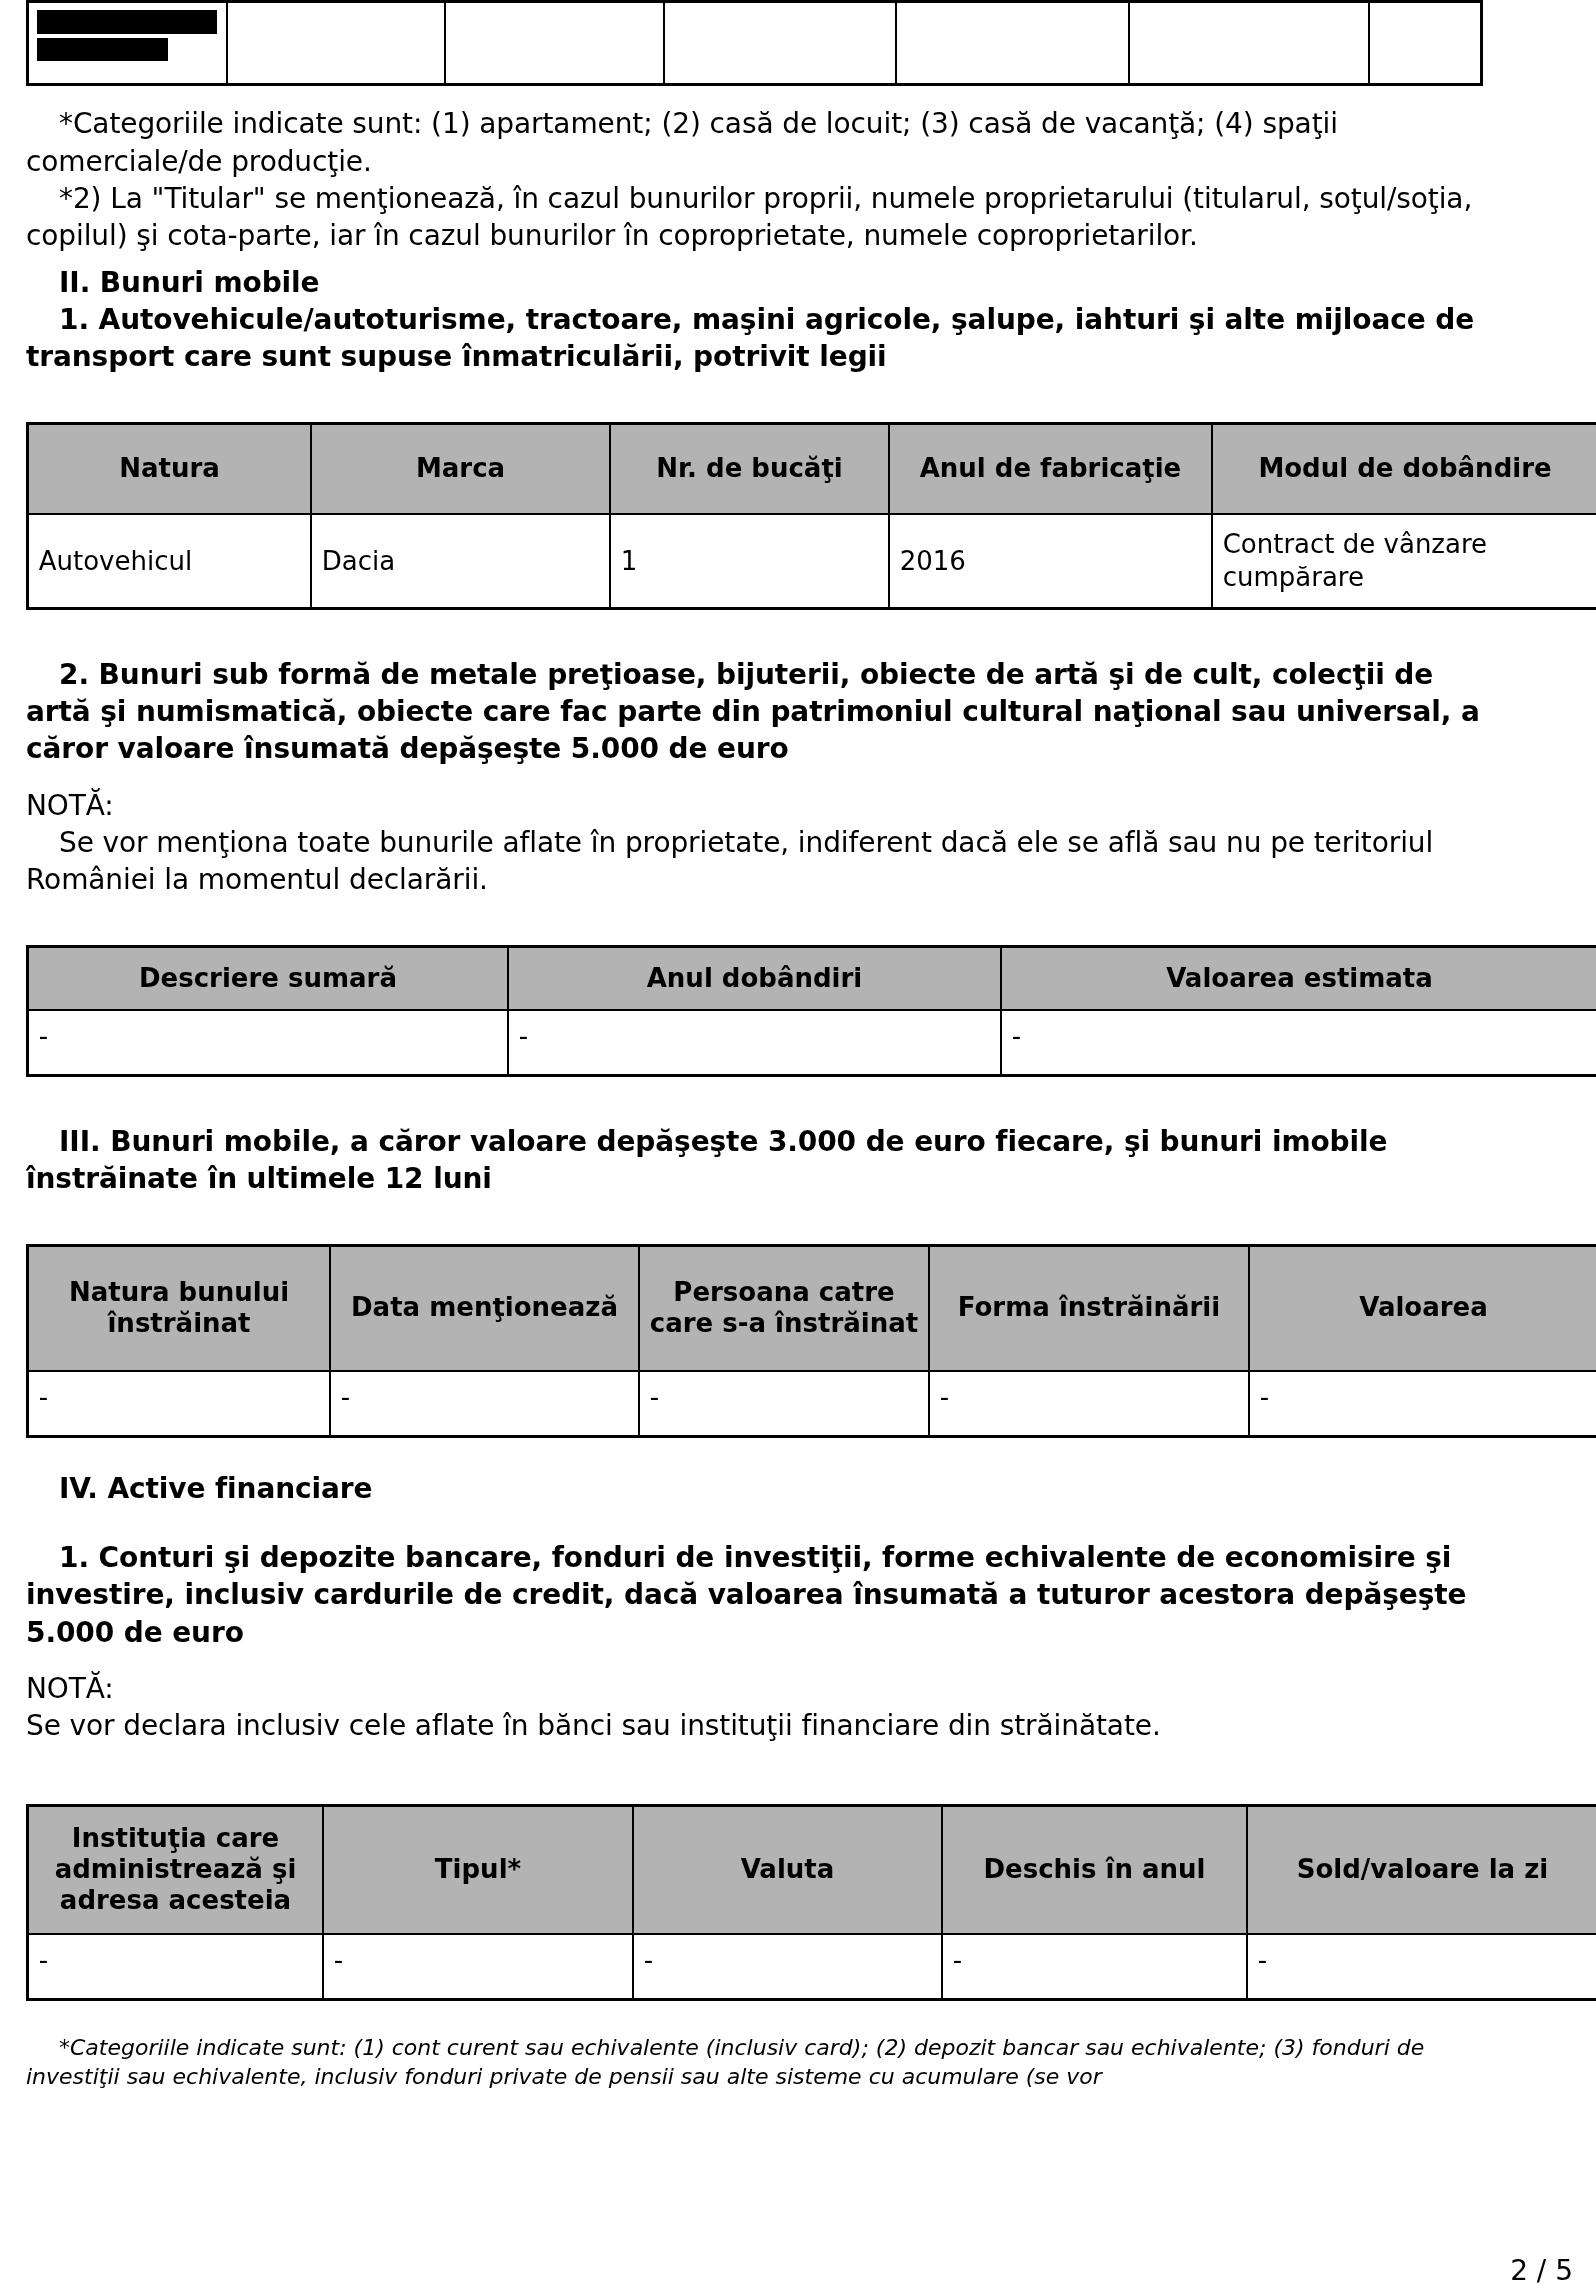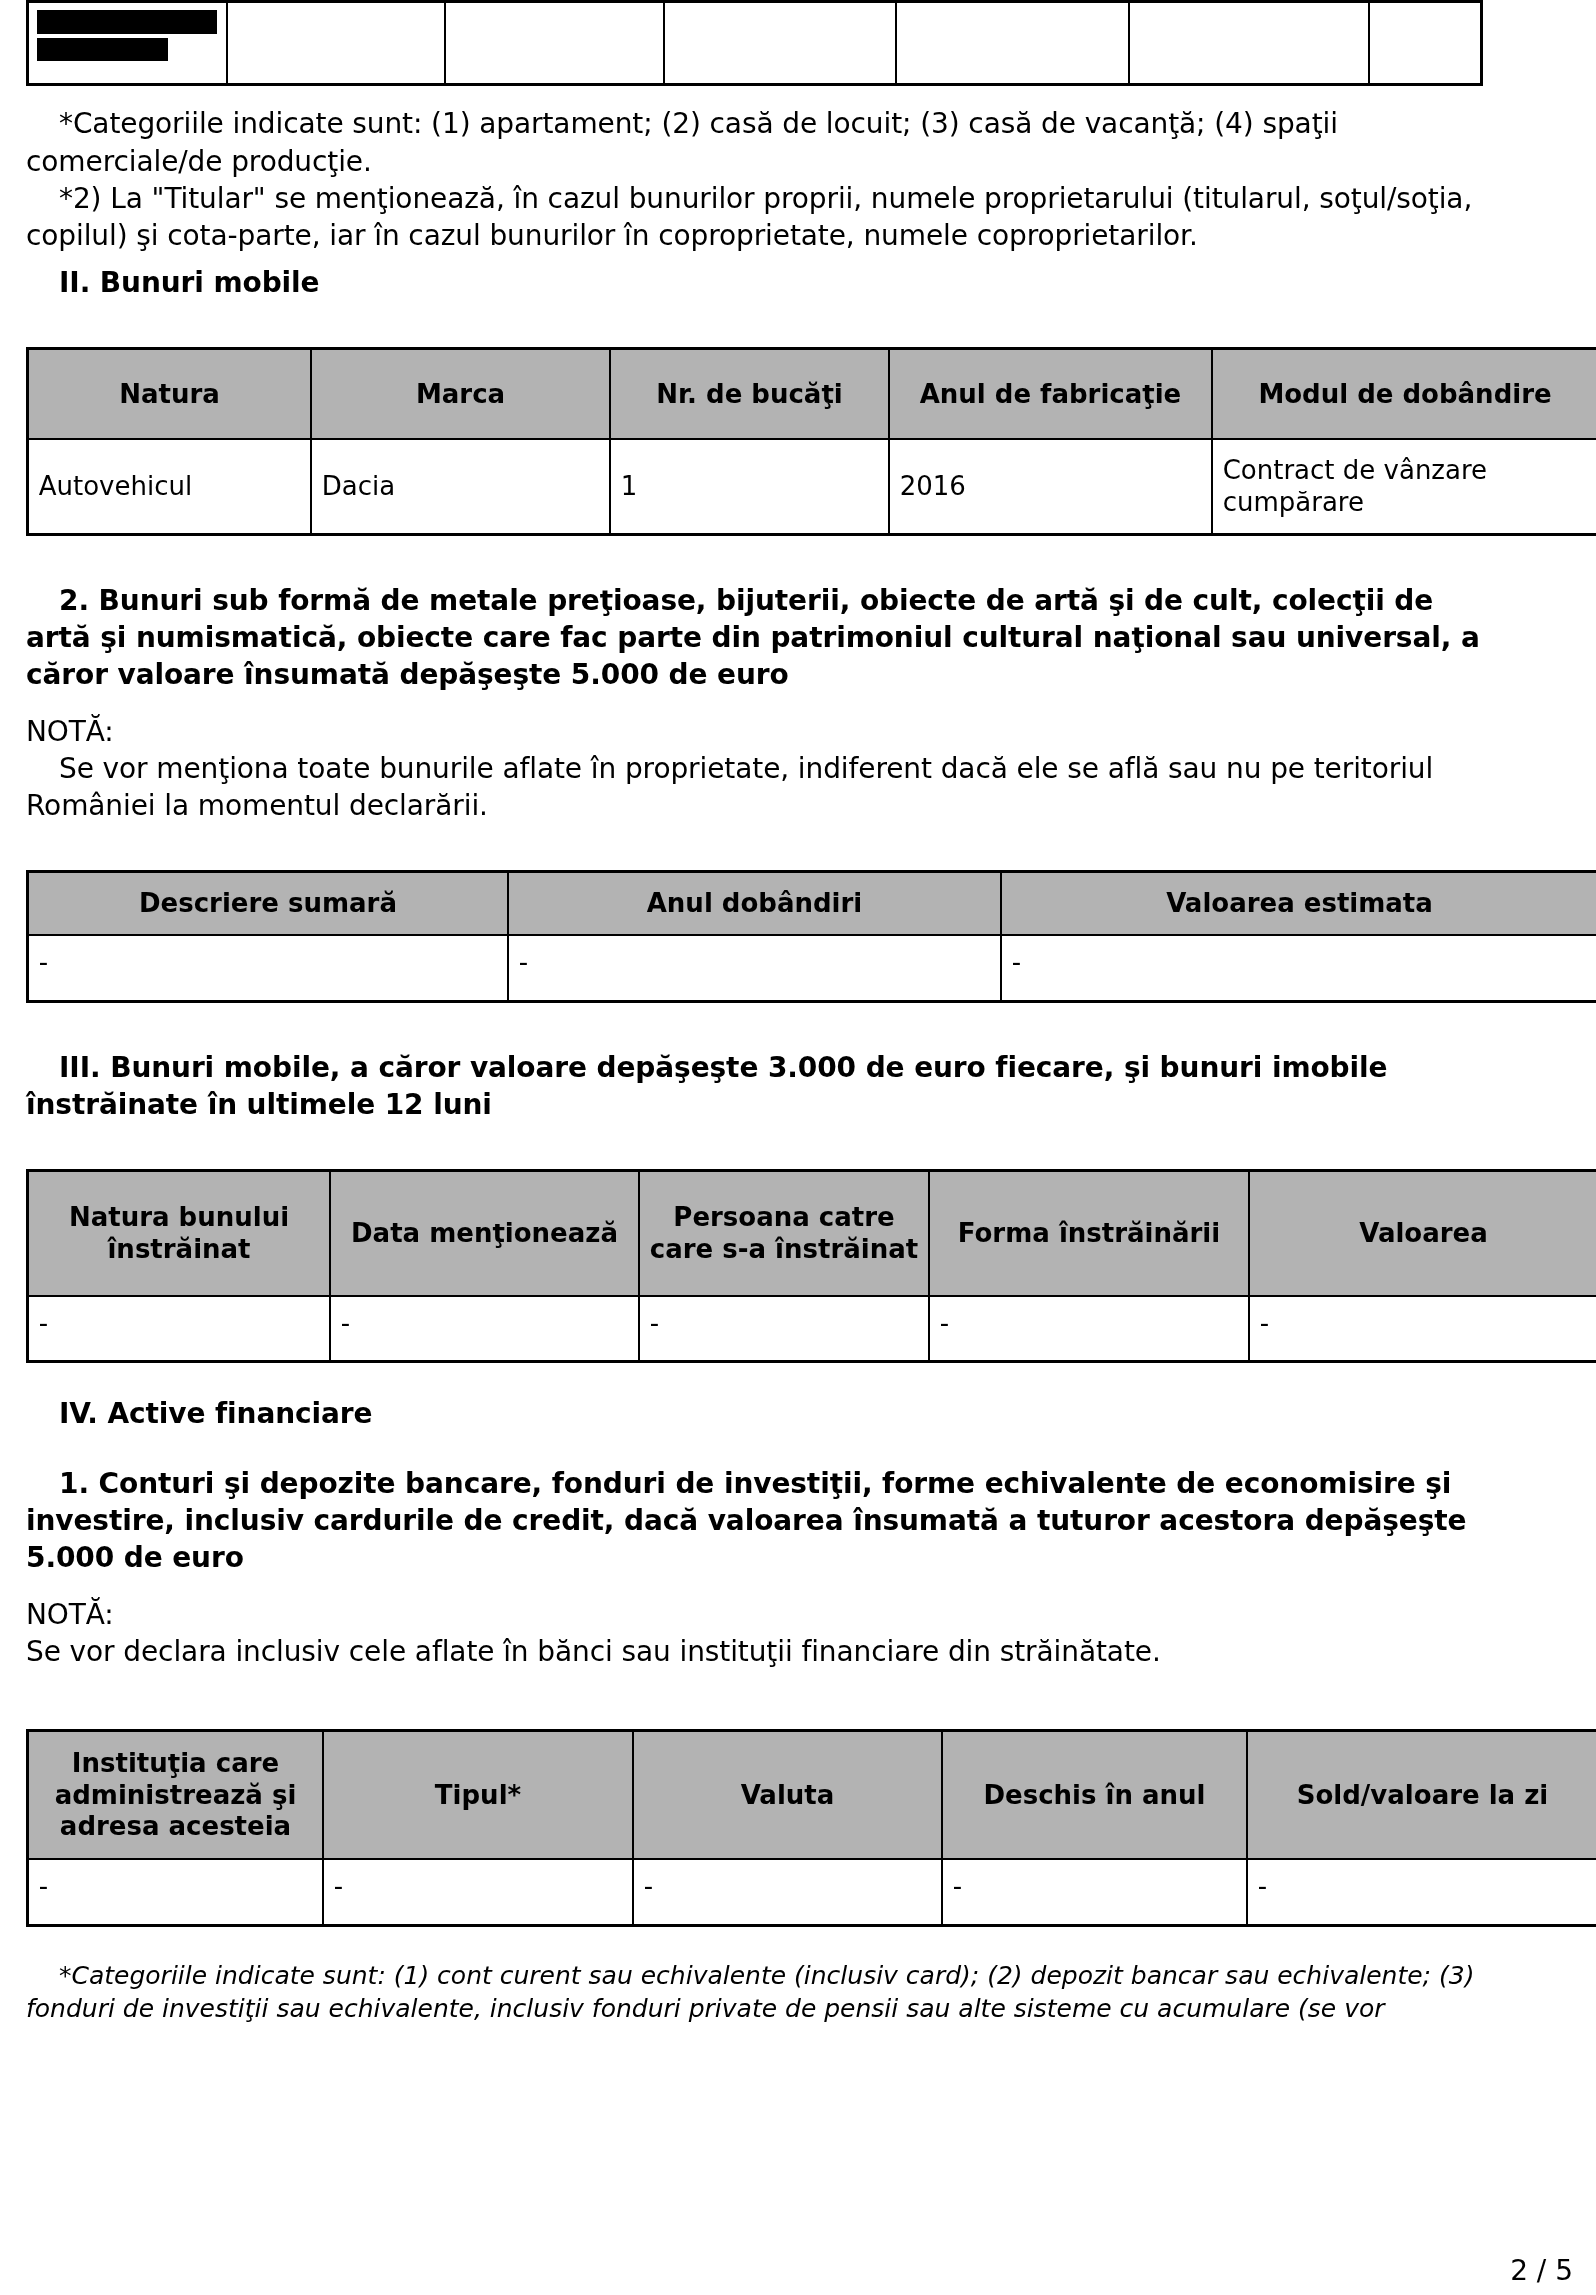--- a/index.html
+++ b/index.html
@@ -105,21 +105,21 @@
   .t-vehicles thead th { height: 66px; }
   .t-vehicles tbody td { height: 73px; margin-left: 32px; }
   .t-valuables thead th { height: 39px; }
   .t-valuables tbody td { height: 44px; }
   .t-alienated thead th { height: 101px; }
   .t-alienated tbody td { height: 44px; }
   .t-accounts thead th { height: 104px; }
   .t-accounts tbody td { height: 44px; }
 
   .footnote {
-    font-size: 25px;
+    font-size: 22px;
     line-height: 1.34;
     font-style: italic;
     text-indent: 33px;
     margin: 0;
   }
 
   .page-number {
     position: absolute;
     right: 24px;
     bottom: 9.7px;
@@ -152,20 +152,21 @@
     </table>
 
     <div class="spacer-s"></div>
 
     <p class="para">*Categoriile indicate sunt: (1) apartament; (2) casă de locuit; (3) casă de vacanţă; (4) spaţii comerciale/de producţie.</p>
     <p class="para">*2) La "Titular" se menţionează, în cazul bunurilor proprii, numele proprietarului (titularul, soţul/soţia, copilul) şi cota-parte, iar în cazul bunurilor în coproprietate, numele coproprietarilor.</p>
 
     <div class="spacer-xs"></div>
 
     <p class="para bold">II. Bunuri mobile</p>
+    <p class="para bold">1. Autovehicule/autoturisme, tractoare, maşini agricole, şalupe, iahturi şi alte mijloace de transport care sunt supuse înmatriculării, potrivit legii</p>
 
     <div class="spacer-l"></div>
 
     <table class="doc-table t-vehicles">
       <thead>
         <tr>
           <th style="width:267px">Natura</th>
           <th style="width:283px">Marca</th>
           <th style="width:263px">Nr. de bucăţi</th>
           <th style="width:307px">Anul de fabricaţie</th>

